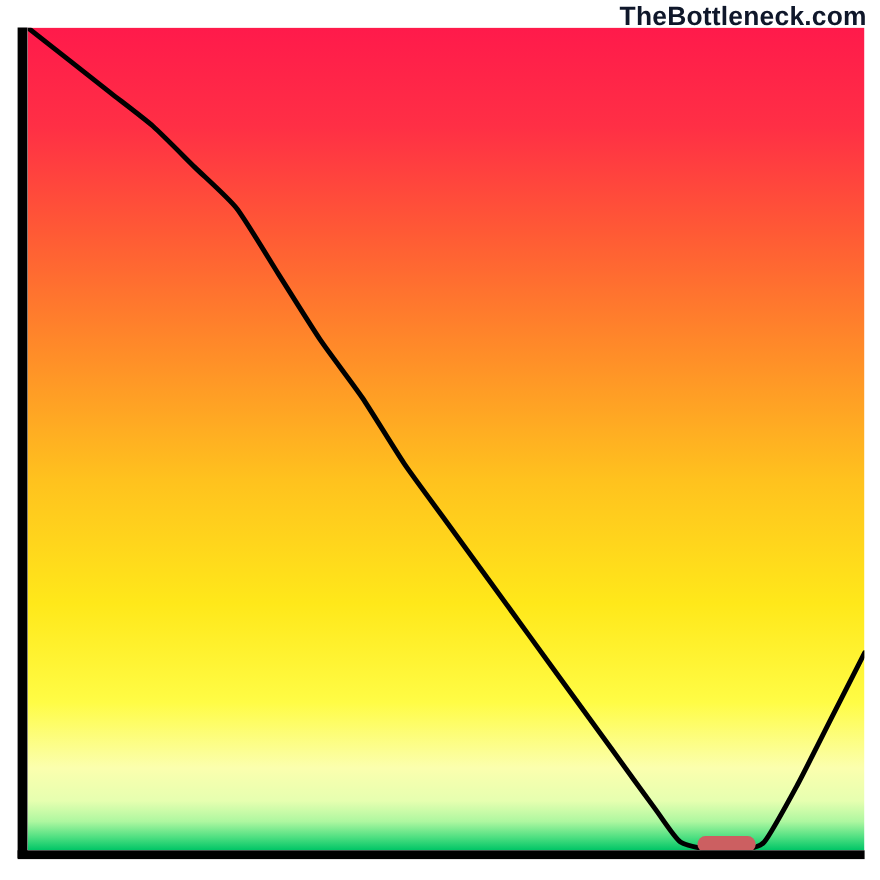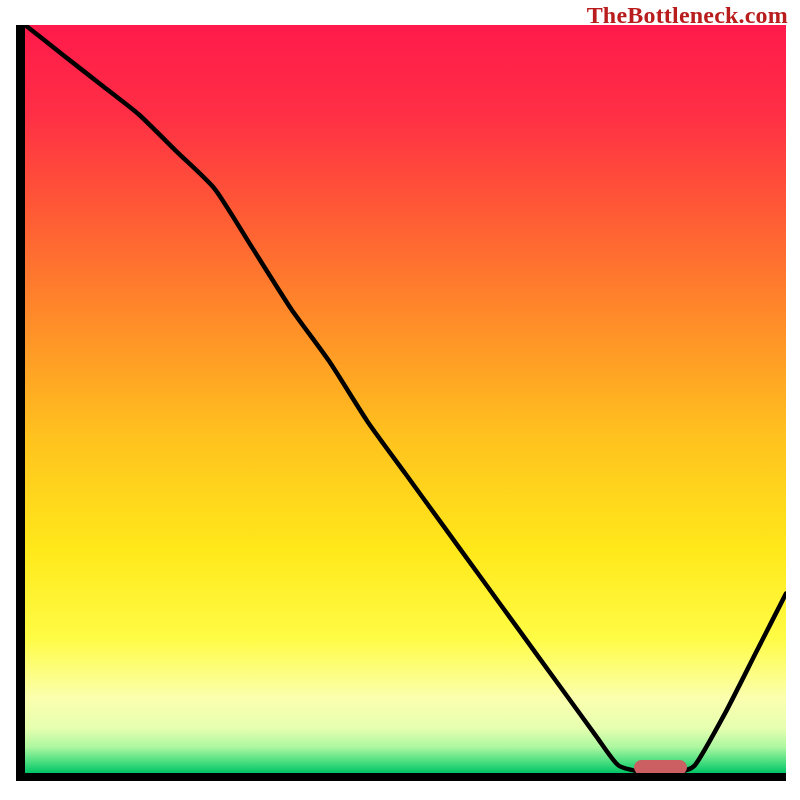--- a/index.html
+++ b/index.html
@@ -36,24 +36,24 @@
     left: 25px;
     top: 25px;
     width: 761px;
     height: 748px;
     overflow: hidden;
   }
   .watermark {
     position: absolute;
     top: 2px;
     right: 12px;
-    font-family: Liberation Serif, serif;
+    font-family: Liberation Sans, sans-serif;
     font-size: 24px;
     font-weight: bold;
-    color: #b91c1c;
+    color: #0f172a;
     letter-spacing: 0.2px;
   }
   svg.gradient-svg {
     position: absolute;
     left: 0;
     top: 0;
     width: 761px;
     height: 748px;
   }
   svg.curve-svg {

